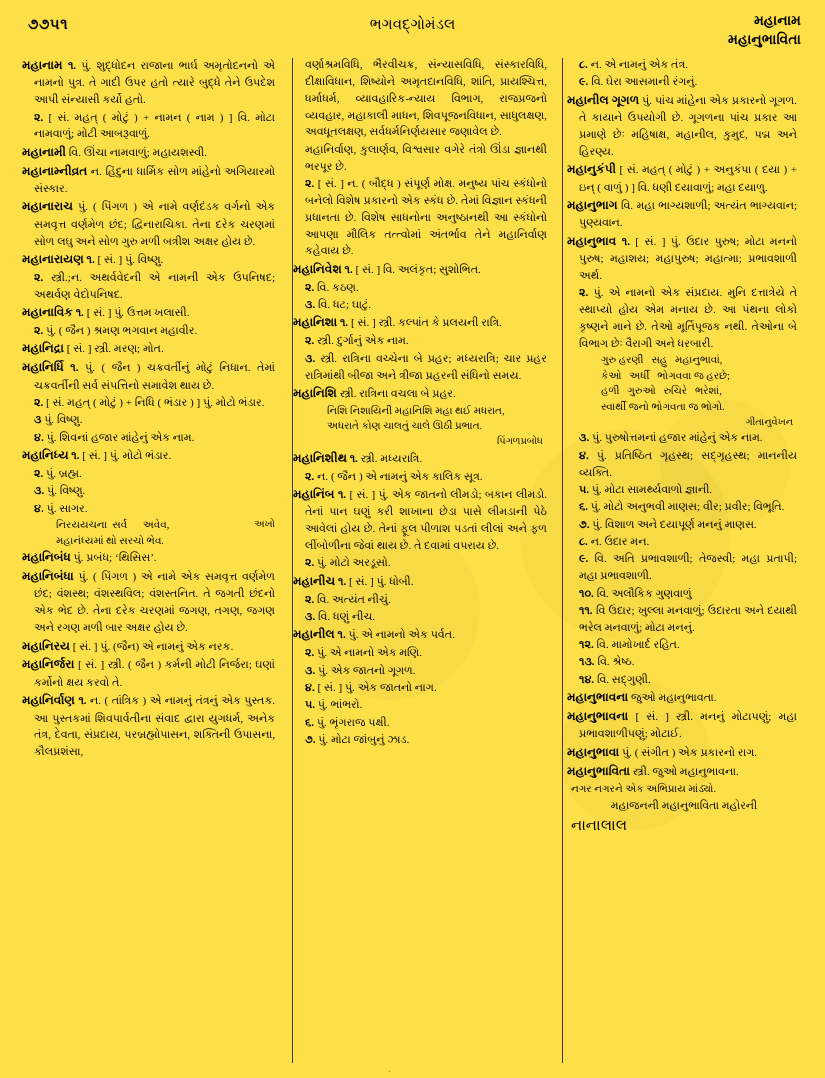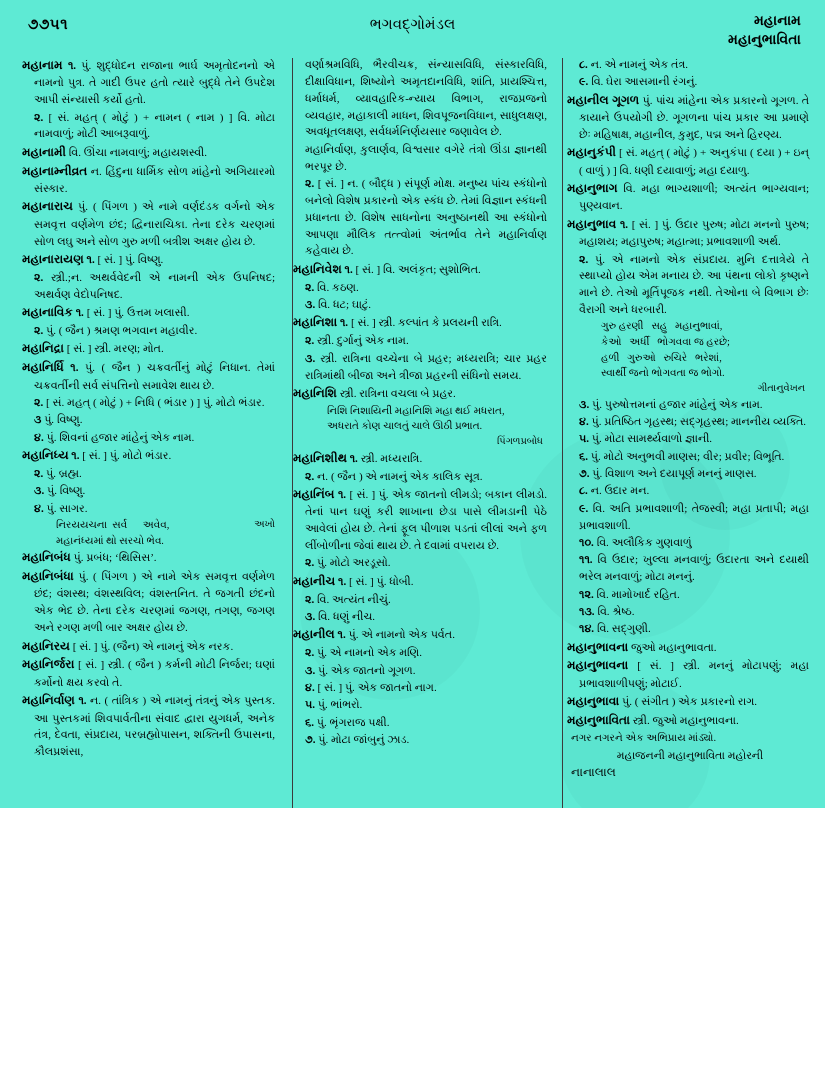--- a/index.html
+++ b/index.html
@@ -6,22 +6,22 @@
     margin: 0;
     padding: 0;
     background: #ffffff;
   }
   body {
     font-family: "Liberation Serif", "DejaVu Serif", serif;
   }
   #page {
     position: relative;
     width: 825px;
-    height: 808px;
-    background: #5eead4;
+    height: 1078px;
+    background: #fde047;
     overflow: hidden;
     box-sizing: border-box;
   }
   
   .watermark {
     position: absolute;
     border-radius: 50%;
     background: rgba(0,0,0,0.022);
     pointer-events: none;
     z-index: 0;
@@ -73,21 +73,21 @@
   }
   .col {
     position: relative;
     box-sizing: border-box;
     padding: 0 8px 0 10px;
     font-size: 11.1px;
     line-height: 1.52;
   }
   .col1 { width: 283px; padding-left: 22px; }
   .col2 { width: 272px; padding-left: 10px; }
-  .col3 { width: 270px; padding-left: 12px; padding-right: 16px; }
+  .col3 { width: 270px; padding-left: 12px; padding-right: 28px; }
 
   .rule {
     position: absolute;
     top: 58px;
     width: 1px;
     background: #3b3b3b;
     z-index: 2;
   }
   .rule-a { left: 292px; height: 1005px; }
   .rule-b { left: 562px; height: 1005px; }
@@ -136,21 +136,21 @@
 
   
   .footer-sig {
     text-align: center;
     font-weight: normal;
     font-size: 11px;
     margin-top: 1px;
   }
   .footer-mark {
     text-align: right;
-    font-size: 12px;
+    font-size: 15px;
     padding-right: 2px;
     margin-top: 2px;
   }
   .pagebottom-tick {
     position: absolute;
     left: 388px;
     top: 1066px;
     font-size: 9px;
     color: #666;
     z-index: 3;

